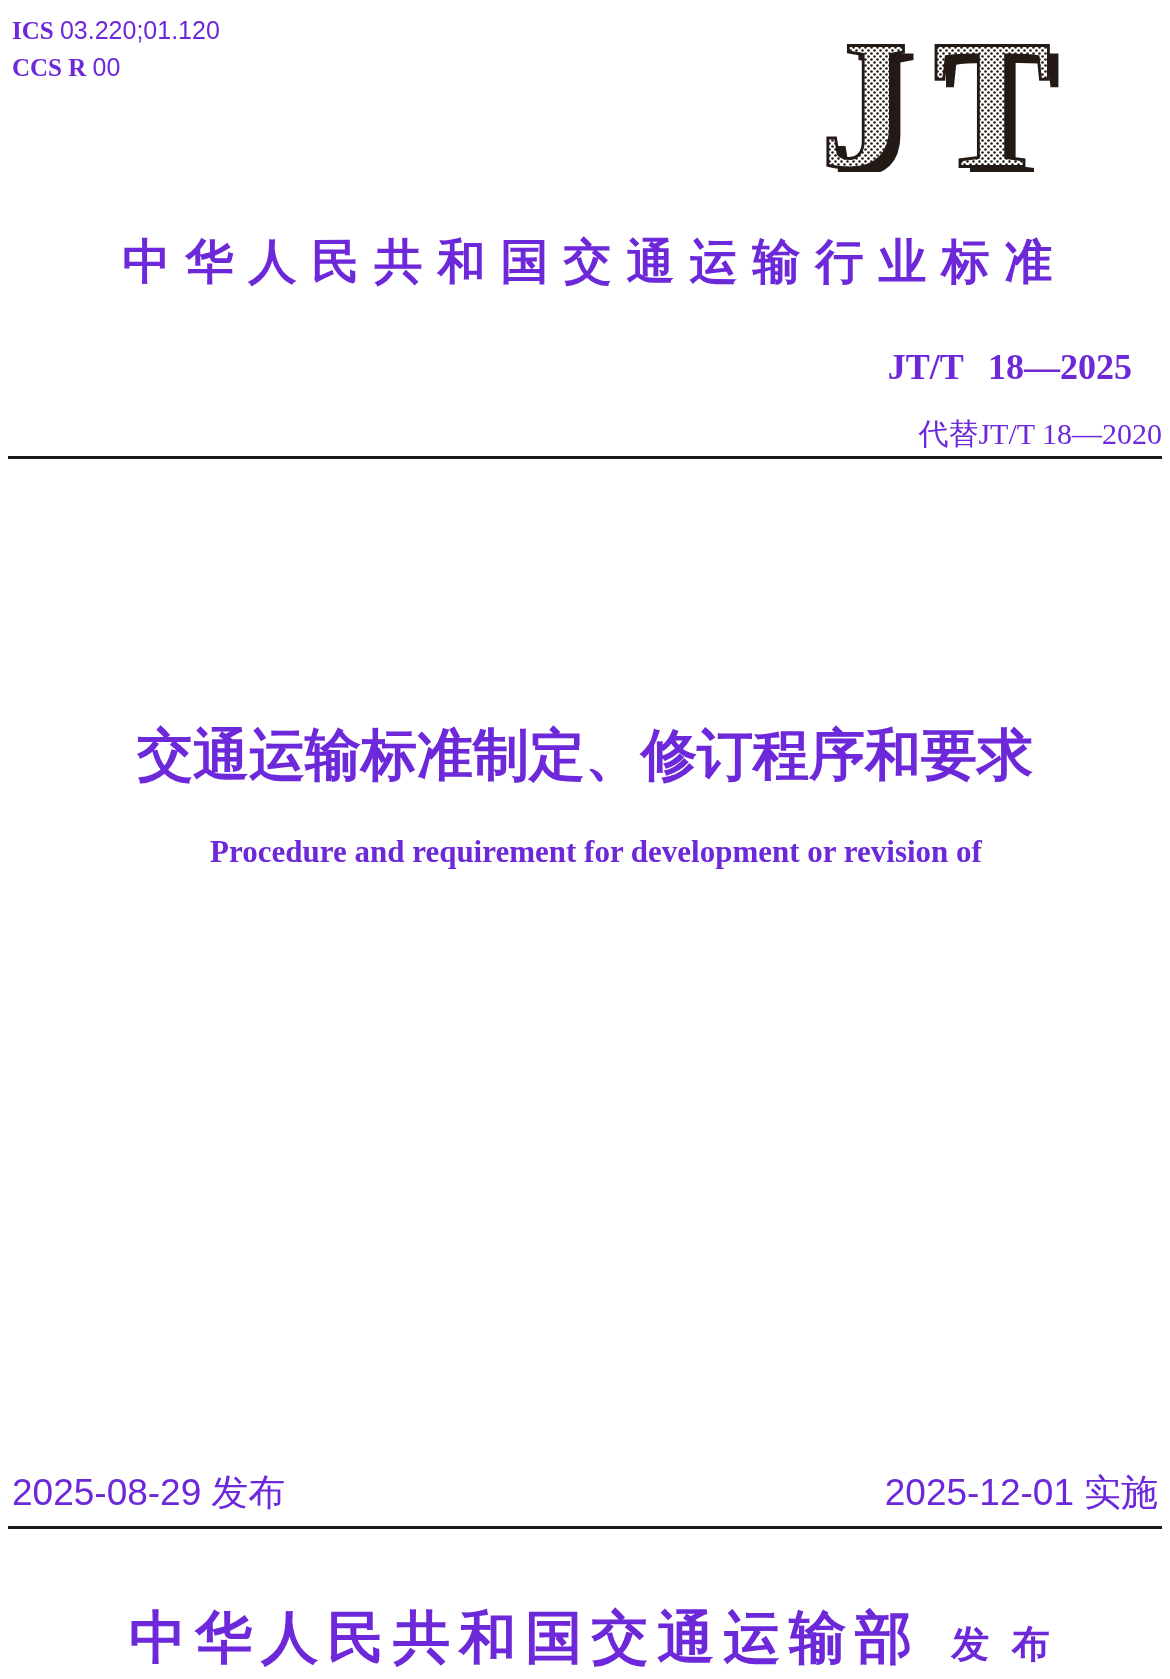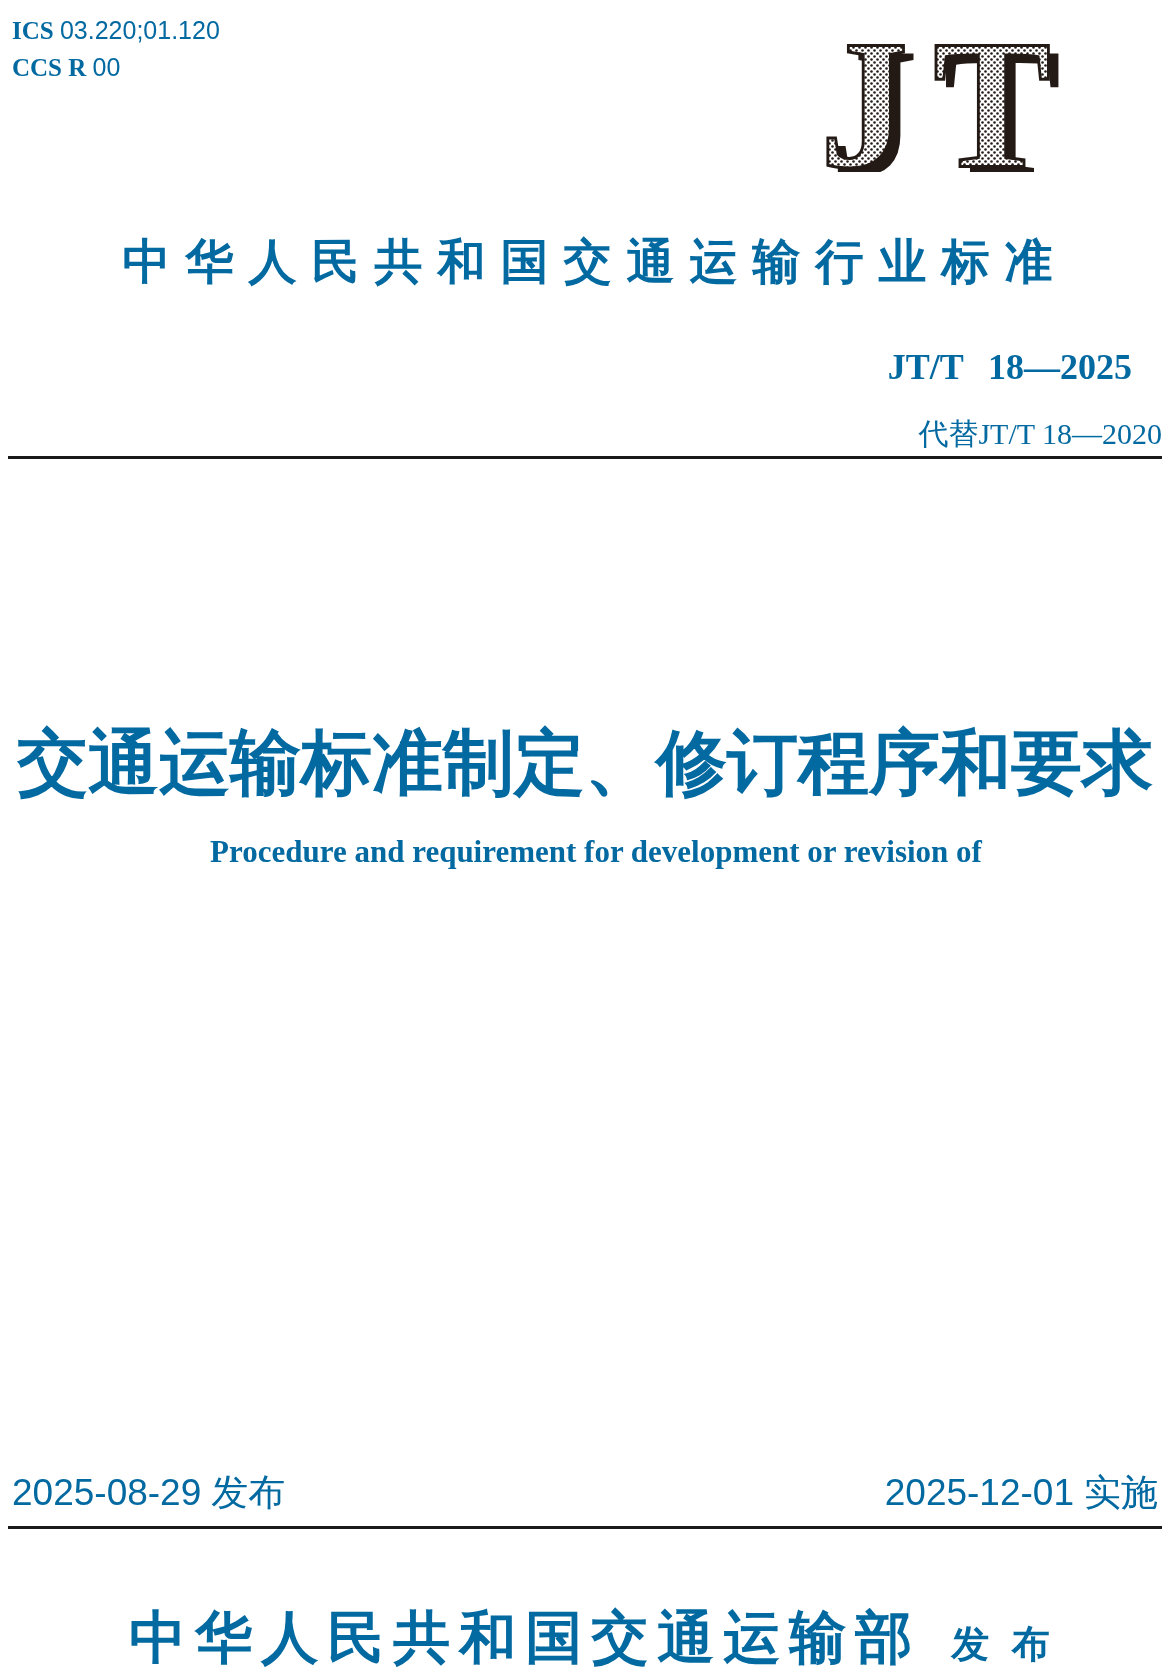--- a/index.html
+++ b/index.html
@@ -2,21 +2,21 @@
 <html><head>
 <meta charset="utf-8">
 <style>
   * { margin:0; padding:0; box-sizing:border-box; }
   html,body { background:#e8e8e8; }
   .page {
     position:relative;
     width:1170px; height:1679px;
     margin:0 auto;
     background:#ffffff;
-    color:#0369a1;
+    color:#6d28d9;
     font-family:"Liberation Serif", serif;
     overflow:hidden;
   }
   
   .codes { position:absolute; left:12px; top:12px; line-height:1.45; }
   .code-line { font-size:25px; white-space:nowrap; }
   .code-prefix { font-weight:bold; font-family:"Liberation Serif", serif; }
   .code-class { font-weight:bold; font-family:"Liberation Serif", serif; }
   .code-value { font-family:"Liberation Sans", sans-serif; font-weight:normal; }
   
@@ -39,21 +39,21 @@
     position:absolute; top:402px; right:8px;
     font-size:30px; font-weight:normal; white-space:nowrap;margin-top:12px;
   }
   .rule { position:absolute; left:8px; right:8px; height:3px; background:#1a1a1a; }
   .rule-top { top:456px; }
   .rule-bottom { top:1526px; }
   
   .title-zh {
     position:absolute; top:724px; left:0; width:100%;
     text-align:center; white-space:nowrap;
-    font-size:71px; font-weight:bold; line-height:1.1;
+    font-size:56px; font-weight:bold; line-height:1.1;
     font-family:"Liberation Sans", sans-serif;
   }
   .title-en {
     position:absolute; top:824px; left:11px; width:100%;
     text-align:center; font-size:31px; font-weight:bold;
     line-height:1.78; font-family:"Liberation Serif", serif;
   }
   
   .dates-row {
     position:absolute; top:1468px; left:12px; right:12px;

